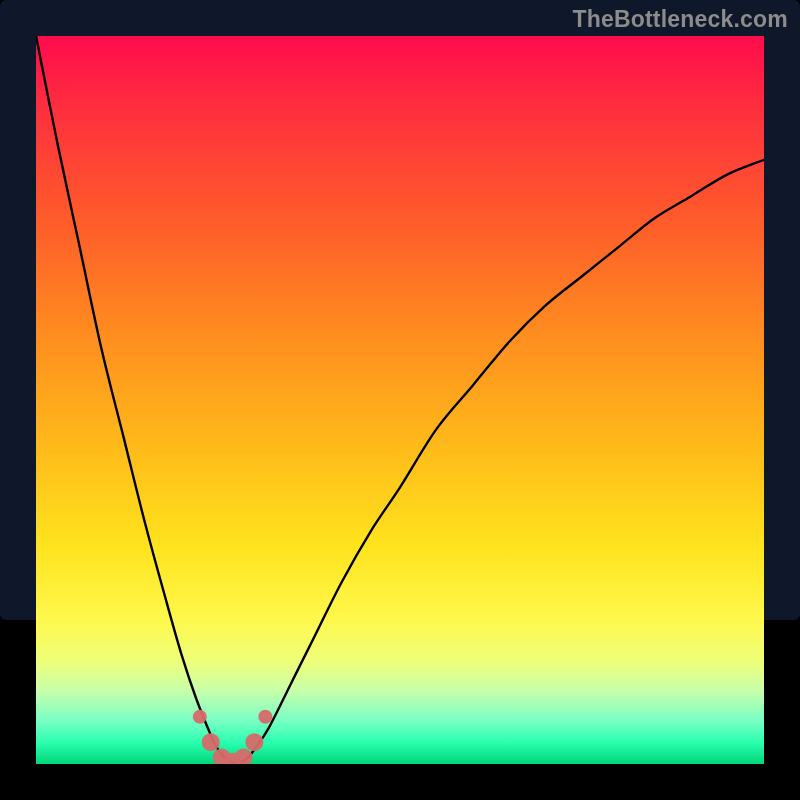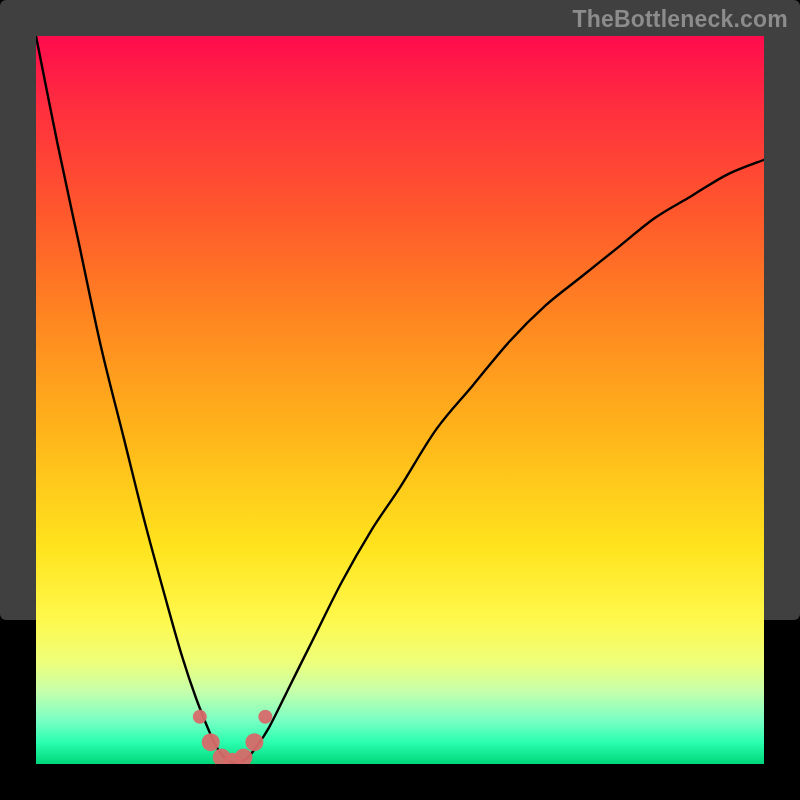--- a/index.html
+++ b/index.html
@@ -8,21 +8,21 @@
     width: 800px;
     height: 800px;
     overflow: hidden;
     background: #000;
     font-family: Arial, Helvetica, sans-serif;
   }
   .outer {
     position: relative;
     width: 800px;
     height: 620px;
-    background: #404040;
+    background: #0f172a;
     border-radius: 6px;
   }
   .plot {
     position: absolute;
     left: 36px;
     top: 36px;
     width: 728px;
     height: 728px;
     
     background: linear-gradient(

